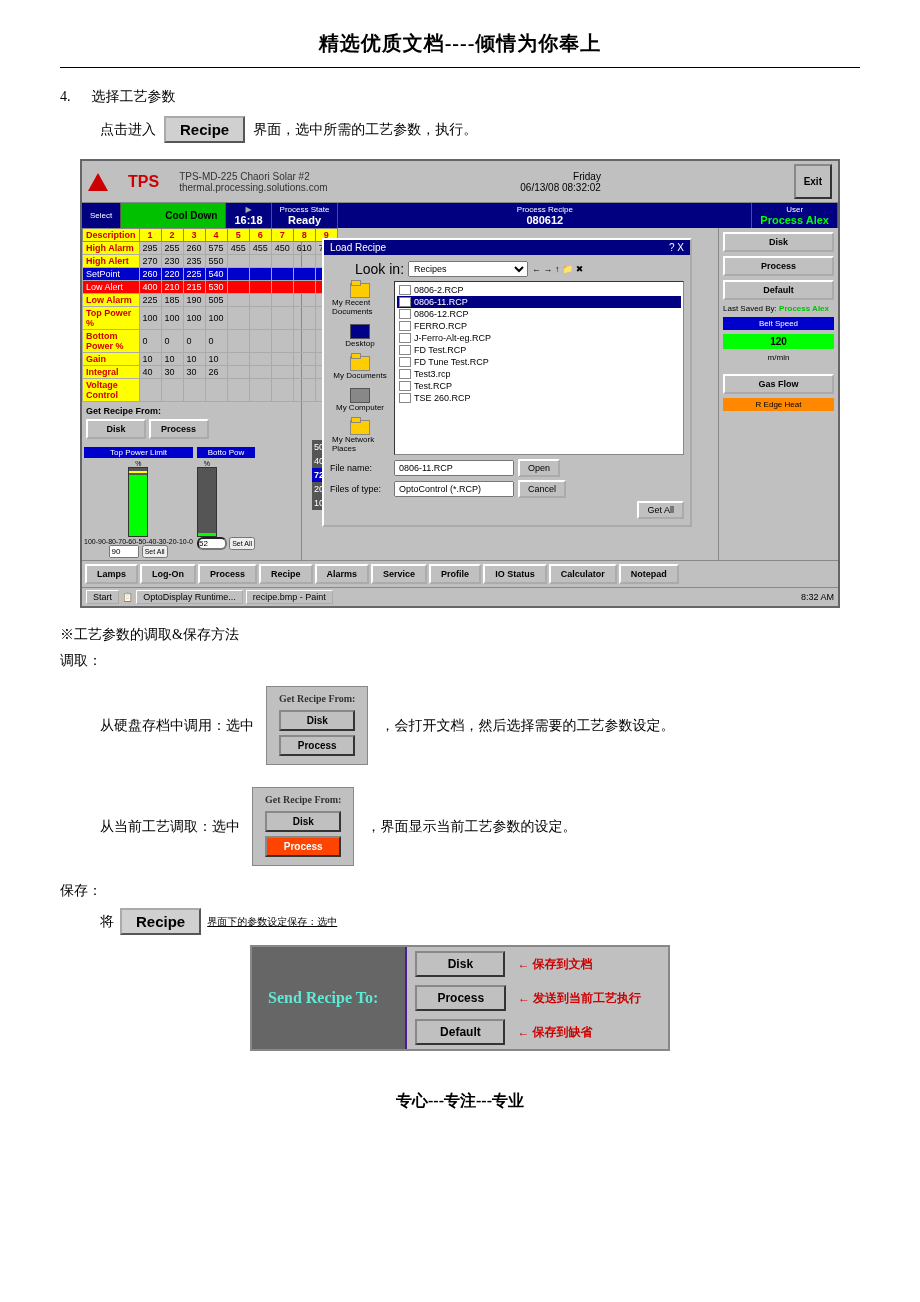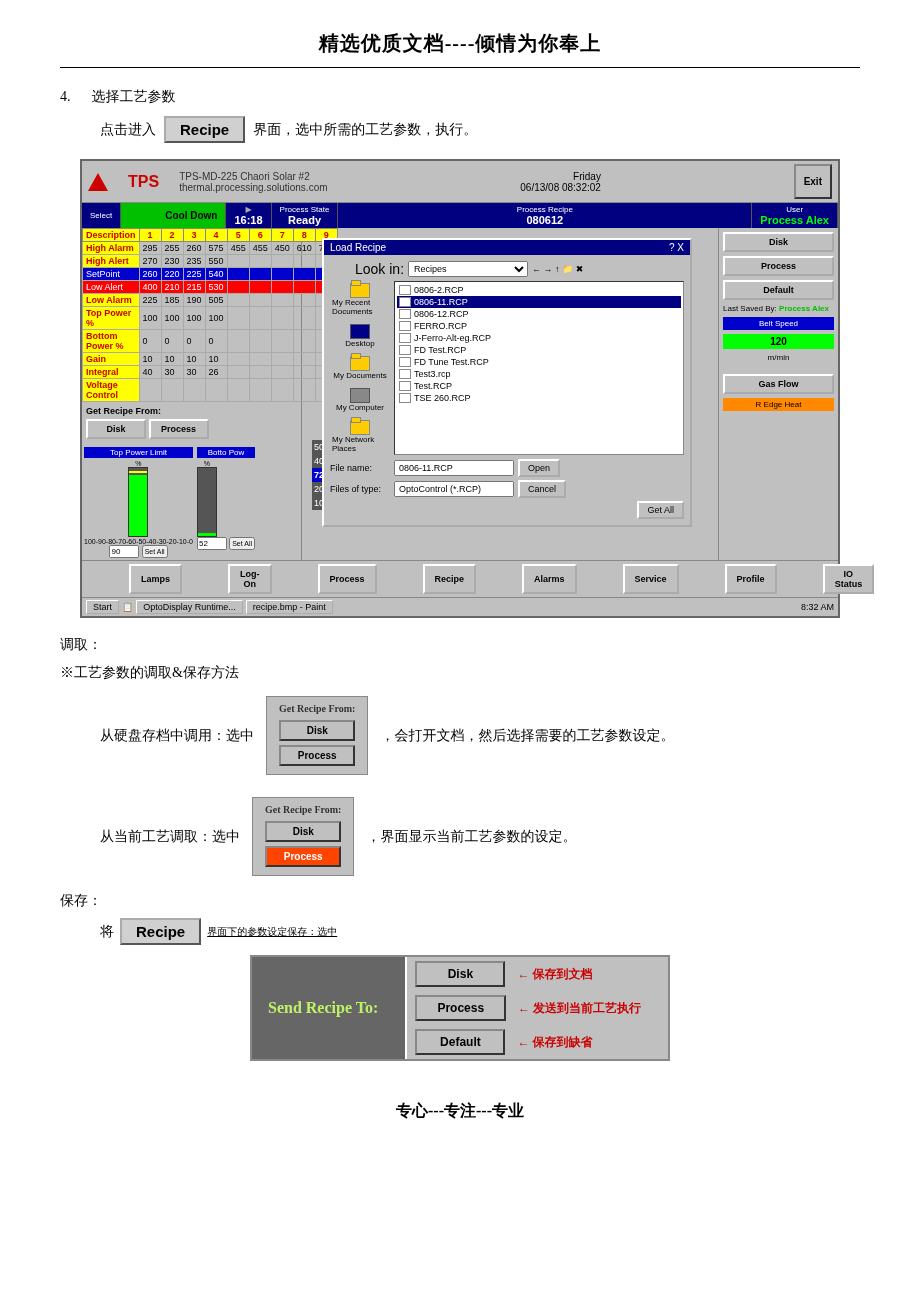--- a/index.html
+++ b/index.html
@@ -266,21 +266,20 @@
       gap: 2px;
       padding: 3px;
     }
     .tps-nav-btn {
       background: #c0c0c0;
       border: 2px outset #fff;
       padding: 3px 10px;
       font-size: 9px;
       font-weight: bold;
       cursor: pointer;
-      margin-left: 44px;
     }
     .tps-taskbar {
       background: #c0c0c0;
       border-top: 1px solid #888;
       display: flex;
       align-items: center;
       gap: 3px;
       padding: 2px 4px;
       font-size: 9px;
     }
@@ -559,21 +558,21 @@
           <div style="font-size:8px; text-align:center;">
             <div style="background:#00c; color:#fff; font-size:8px; padding:1px;">Botto Pow</div>
             <div style="display:flex; gap:2px; margin-top:2px;">
               <div style="display:flex; flex-direction:column; align-items:center;">
                 <div style="font-size:7px;">%</div>
                 <div style="width:20px; height:70px; background:#555; border:1px solid #333; position:relative;">
                   <div style="position:absolute; bottom:0; width:100%; height:5%; background:#0f0;"></div>
                 </div>
               </div>
             </div>
-            <input type="number" value="52" style="width: 30px; font-size: 8px;">
+            <input type="number" value="52" style="width: 30px; font-size: 8px; border-radius: 6px;">
             <button style="font-size:7px; padding:1px;">Set All</button>
           </div>
         </div>
       </div>
 
       <div class="tps-center">
         <div class="load-recipe-dialog">
           <div class="dialog-title">
             <span>Load Recipe</span>
             <span>? X</span>
@@ -727,22 +726,22 @@
       <button class="taskbar-btn">Start</button>
       <span>📋</span>
       <button class="taskbar-btn">OptoDisplay Runtime...</button>
       <button class="taskbar-btn">recipe.bmp - Paint</button>
       <span style="flex:1;"></span>
       <span>8:32 AM</span>
     </div>
   </div>
 
   <div class="section" style="margin-top:16px;">
+    <div style="font-size:14px; margin-bottom:8px;">※工艺参数的调取&amp;保存方法</div>
     <div style="font-size:14px; margin-bottom:10px;">调取：</div>
-    <div style="font-size:14px; margin-bottom:8px;">※工艺参数的调取&amp;保存方法</div>
 
     <div style="display:flex; align-items:center; margin-bottom:10px; padding-left:40px;">
       <span style="font-size:14px;">从硬盘存档中调用：选中</span>
       <div class="inline-img">
         <div class="inline-label">Get Recipe From:</div>
         <button class="inline-btn">Disk</button>
         <button class="inline-btn">Process</button>
       </div>
       <span style="font-size:14px;">，会打开文档，然后选择需要的工艺参数设定。</span>
     </div>
@@ -761,21 +760,21 @@
     <div style="display:flex; align-items:center; gap:6px; padding-left:40px; margin-bottom:10px;">
       <span style="font-size:14px;">将</span>
       <button class="recipe-btn">Recipe</button>
       <span style="font-size:10px;text-decoration:underline;">界面下的参数设定保存：选中</span>
     </div>
 
     <div style="margin: 10px auto; width: 420px; border: 2px solid #888; background:#c0c0c0;">
       <table style="width:100%; border-collapse:collapse;">
         <tbody>
             <tr>
-          <td rowspan="3" style="background:#666; color:#bef264; font-size:16px; font-weight:bold; padding:8px 16px; white-space:nowrap; border-right:2px solid #ffffff;">Send Recipe To:</td>
+          <td rowspan="3" style="background:#666; color:#5eead4; font-size:16px; font-weight:bold; padding:8px 16px; white-space:nowrap; border-right:2px solid #4c1d95;">Send Recipe To:</td>
           <td style="padding:4px 8px;">
             <div style="display:flex; align-items:center; gap:12px;">
               <button class="send-btn">Disk</button>
               <span style="color:#c00; font-size:12px; font-weight:bold;">←&nbsp;<span>保存到文档</span></span>
             </div>
           </td>
         </tr>
         <tr>
           <td style="padding:4px 8px;">
             <div style="display:flex; align-items:center; gap:12px;">

